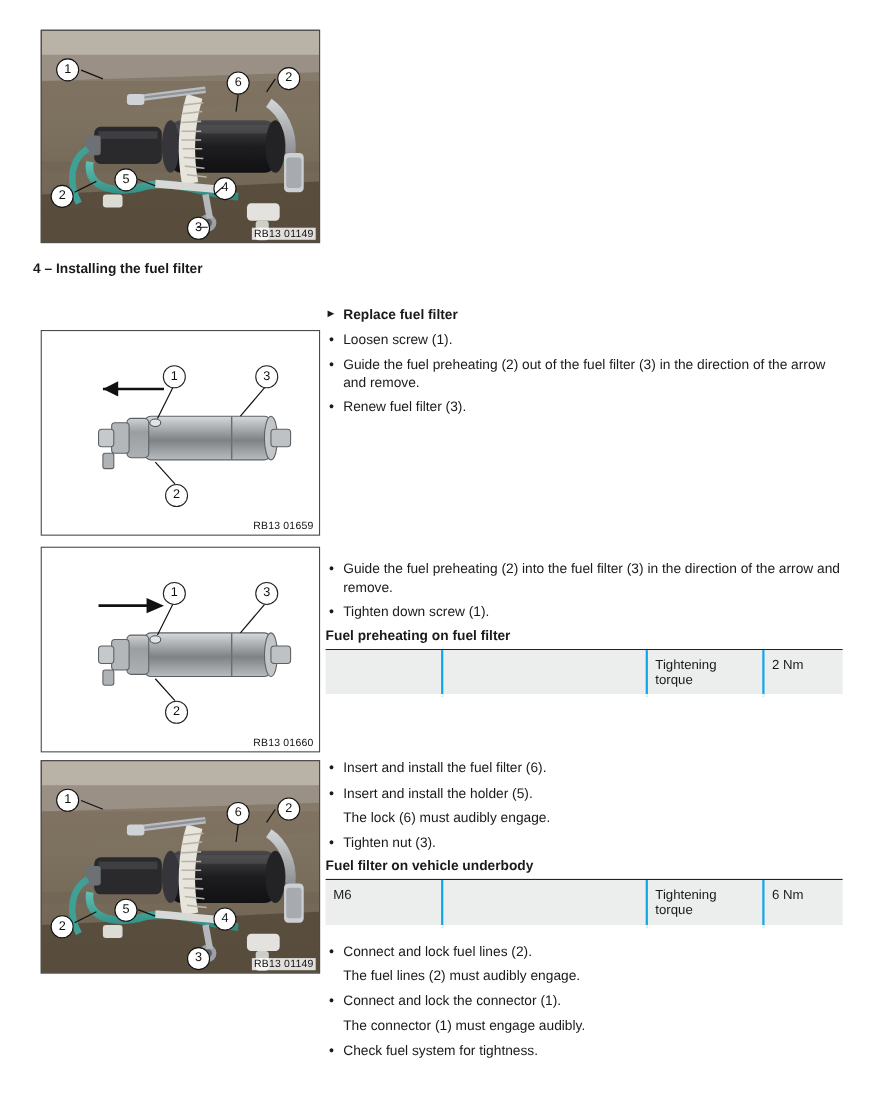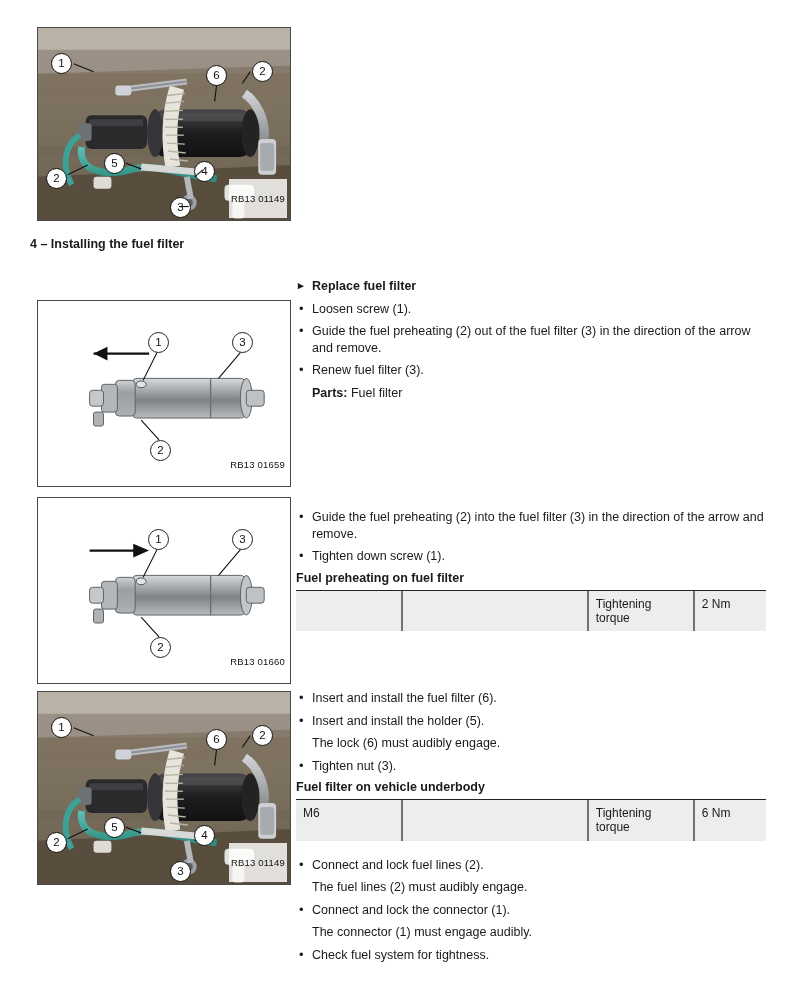--- a/index.html
+++ b/index.html
@@ -24,21 +24,21 @@
     background: #fff;
     overflow: hidden;
   }
   .fig .code {
     position: absolute;
     right: 3px; bottom: 2px;
     font-size: 9.5px;
     letter-spacing: .2px;
     color: #111;
     background: rgba(255,255,255,.82);
-    padding: 14px 2px;
+    padding: 0 2px;
   }
   .textcol { position: absolute; left: 296px; width: 470px; }
 
   ul.bullets { margin: 0; padding: 0; list-style: none; }
   ul.bullets li {
     position: relative;
     padding-left: 16px;
     margin-bottom: 6px;
     line-height: 1.32;
   }
@@ -72,21 +72,21 @@
     margin-bottom: 0px;
   }
   table.torque {
     border-collapse: collapse;
     width: 100%;
     font-size: 12px;
     margin-top: 0;
   }
   table.torque td {
     background: #eceded;
-    border-right: 2px solid #737373;
+    border-right: 2px solid #0ea5e9;
     border-bottom: 2px solid #ffffff;
     padding: 6px 7px;
     vertical-align: top;
     line-height: 1.2;
   }
   table.torque td.c1 { width: 100px; }
   table.torque td.c2 { width: 175px; }
   table.torque td.c3 { width: 100px; }
   table.torque td.c4 { width: 68px; border-right: none; text-align: left;}
 
@@ -254,24 +254,20 @@
     <div class="callout d" style="left:112px; top:139px;">2</div>
     <div class="code">RB13 01659</div>
   </div>
 
   <div class="textcol" style="top:278px;">
     <ul class="bullets">
       <li class="arrow b">Replace fuel filter</li>
       <li>Loosen screw (1).</li>
       <li>Guide the fuel preheating (2) out of the fuel filter (3) in the direction of the arrow and remove.</li>
       <li>Renew fuel filter (3).</li>
-      <li class="nobullet">
-        <span class="b">Parts:</span>
-        <span>Fuel filter</span>
-      </li>
     </ul>
   </div>
 
   <div class="fig draw" style="left:37px; top:497px; width:254px; height:187px;">
     <svg style="position:absolute;inset:0;" viewBox="0 0 254 187">
       <g>
         <path d="M52 53 L104 53" stroke="#111" stroke-width="2.4" fill="none"></path>
         <path d="M112 53 L96 46 L96 60 Z" fill="#111"></path>
       </g>
       <rect x="94" y="78" width="116" height="40" rx="6" fill="url(#cyl)" stroke="#5d6164" stroke-width="1"></rect>

